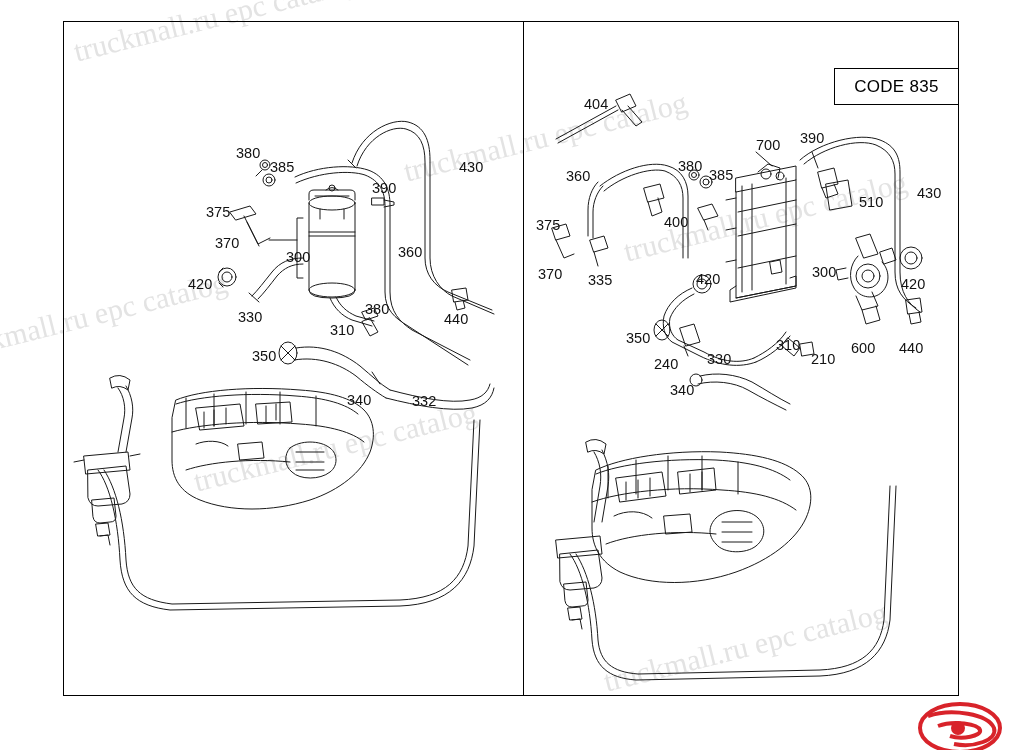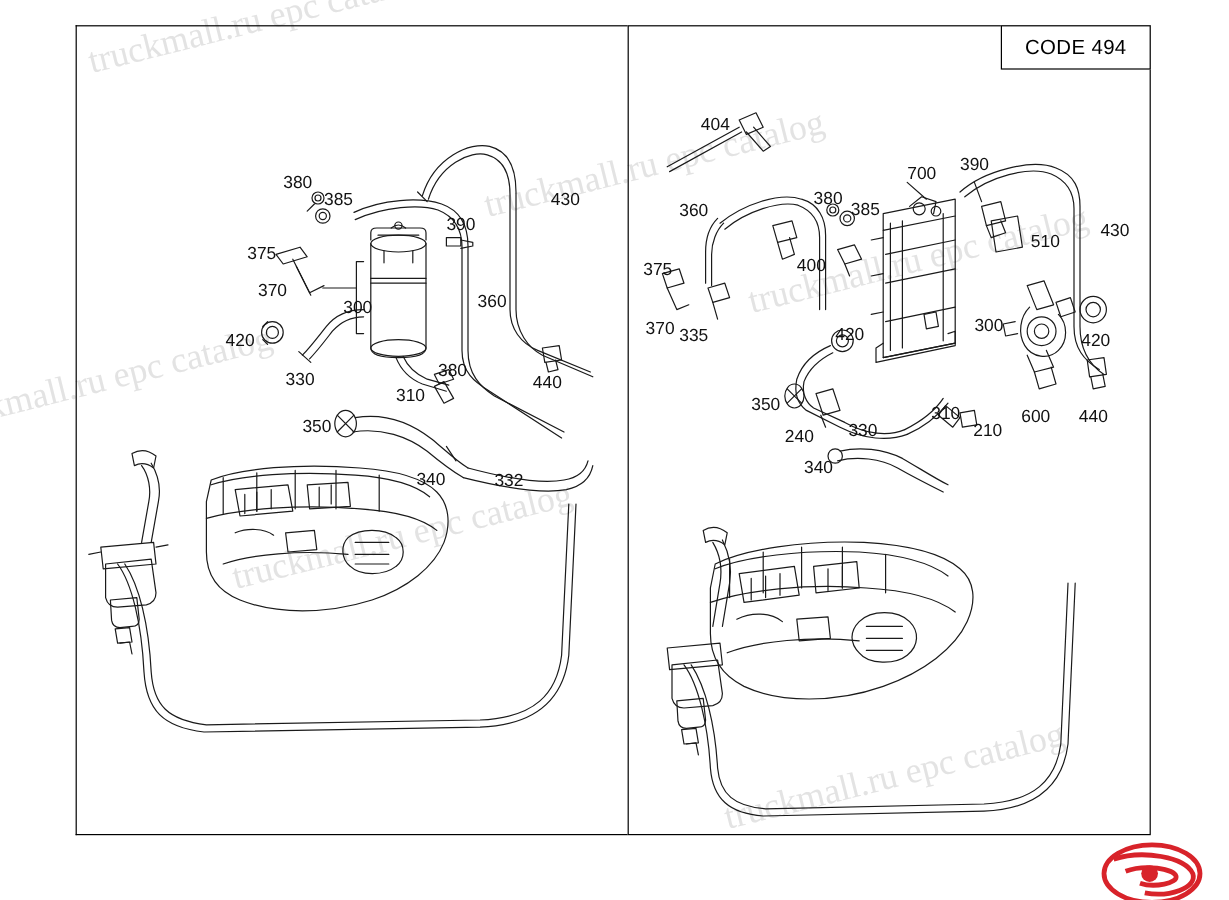--- a/index.html
+++ b/index.html
@@ -292,22 +292,22 @@
       <path d="M564 584 l 22 -2 l 2 18 q 0 6 -6 6 l -10 1 q -6 0 -7 -6 z"></path>
       <path d="M568 608 l 12 -1 l 2 12 l -12 1 z"></path>
       <path d="M572 620 l 8 -1 l 2 10"></path>
 
       <path d="M570 554 C 582 570, 590 604, 592 640 C 594 666, 608 678, 636 680 L 820 676 C 866 674, 886 652, 890 620 L 896 486"></path>
       <path d="M576 554 C 588 572, 596 604, 598 640 C 600 662, 612 672, 638 674 L 820 670 C 862 668, 880 650, 884 620 L 890 486"></path>
 
     </g>
   </svg>
 
-  <div class="code-box" id="code-494">
-    <span>CODE 494</span>
+  <div class="code-box" id="code-835">
+    <span>CODE 835</span>
   </div>
 
   <div id="callout-layer">
       <div class="label" style="left: 236px; top: 146px;">380</div>
       <div class="label" style="left: 270px; top: 160px;">385</div>
       <div class="label" style="left: 206px; top: 205px;">375</div>
       <div class="label" style="left: 215px; top: 236px;">370</div>
       <div class="label" style="left: 372px; top: 181px;">390</div>
       <div class="label" style="left: 459px; top: 160px;">430</div>
       <div class="label" style="left: 286px; top: 250px;">300</div>
@@ -324,21 +324,21 @@
       <div class="label" style="left: 566px; top: 169px;">360</div>
       <div class="label" style="left: 678px; top: 159px;">380</div>
       <div class="label" style="left: 709px; top: 168px;">385</div>
       <div class="label" style="left: 756px; top: 138px;">700</div>
       <div class="label" style="left: 800px; top: 131px;">390</div>
       <div class="label" style="left: 917px; top: 186px;">430</div>
       <div class="label" style="left: 859px; top: 195px;">510</div>
       <div class="label" style="left: 664px; top: 215px;">400</div>
       <div class="label" style="left: 536px; top: 218px;">375</div>
       <div class="label" style="left: 538px; top: 267px;">370</div>
-      <div class="label" style="left: 566px; top: 273px;">335</div>
+      <div class="label" style="left: 588px; top: 273px;">335</div>
       <div class="label" style="left: 696px; top: 272px;">420</div>
       <div class="label" style="left: 812px; top: 265px;">300</div>
       <div class="label" style="left: 901px; top: 277px;">420</div>
       <div class="label" style="left: 626px; top: 331px;">350</div>
       <div class="label" style="left: 654px; top: 357px;">240</div>
       <div class="label" style="left: 707px; top: 352px;">330</div>
       <div class="label" style="left: 776px; top: 338px;">310</div>
       <div class="label" style="left: 811px; top: 352px;">210</div>
       <div class="label" style="left: 851px; top: 341px;">600</div>
       <div class="label" style="left: 899px; top: 341px;">440</div>

